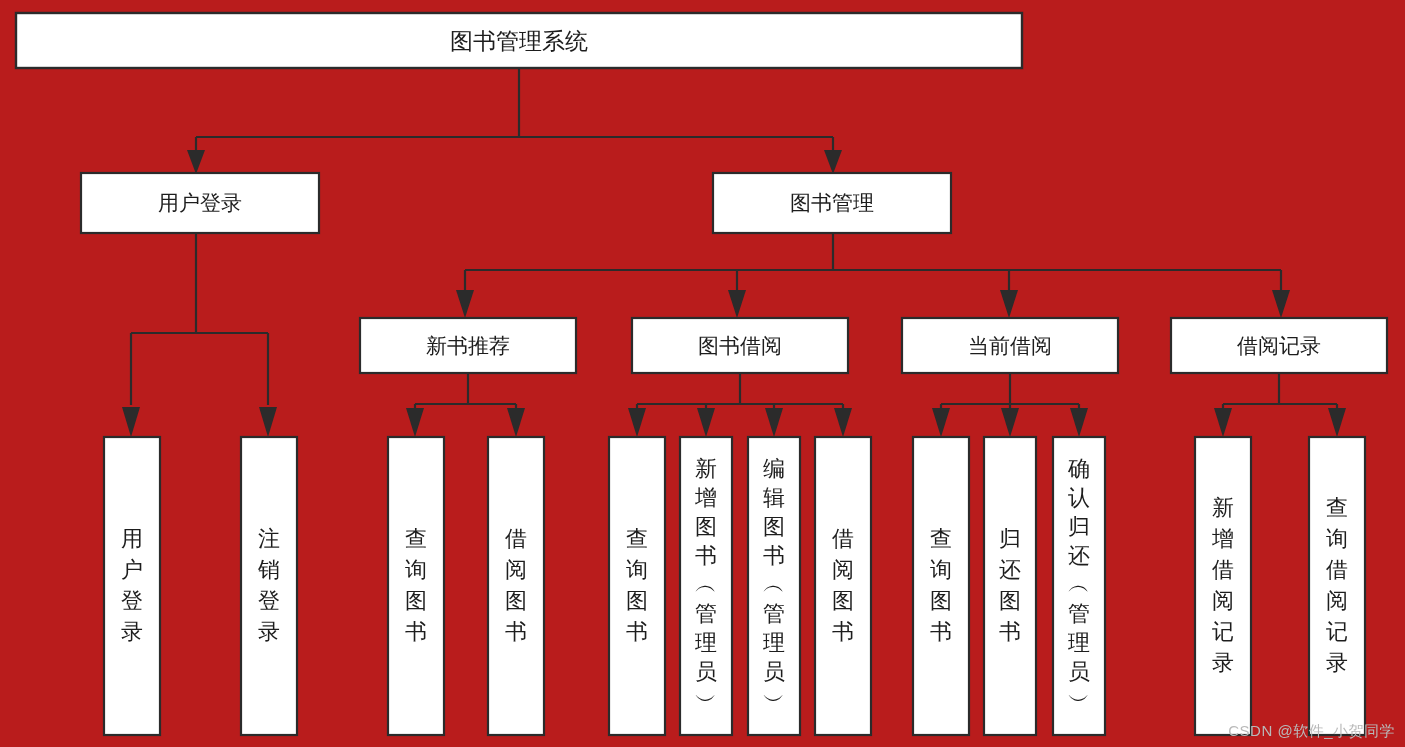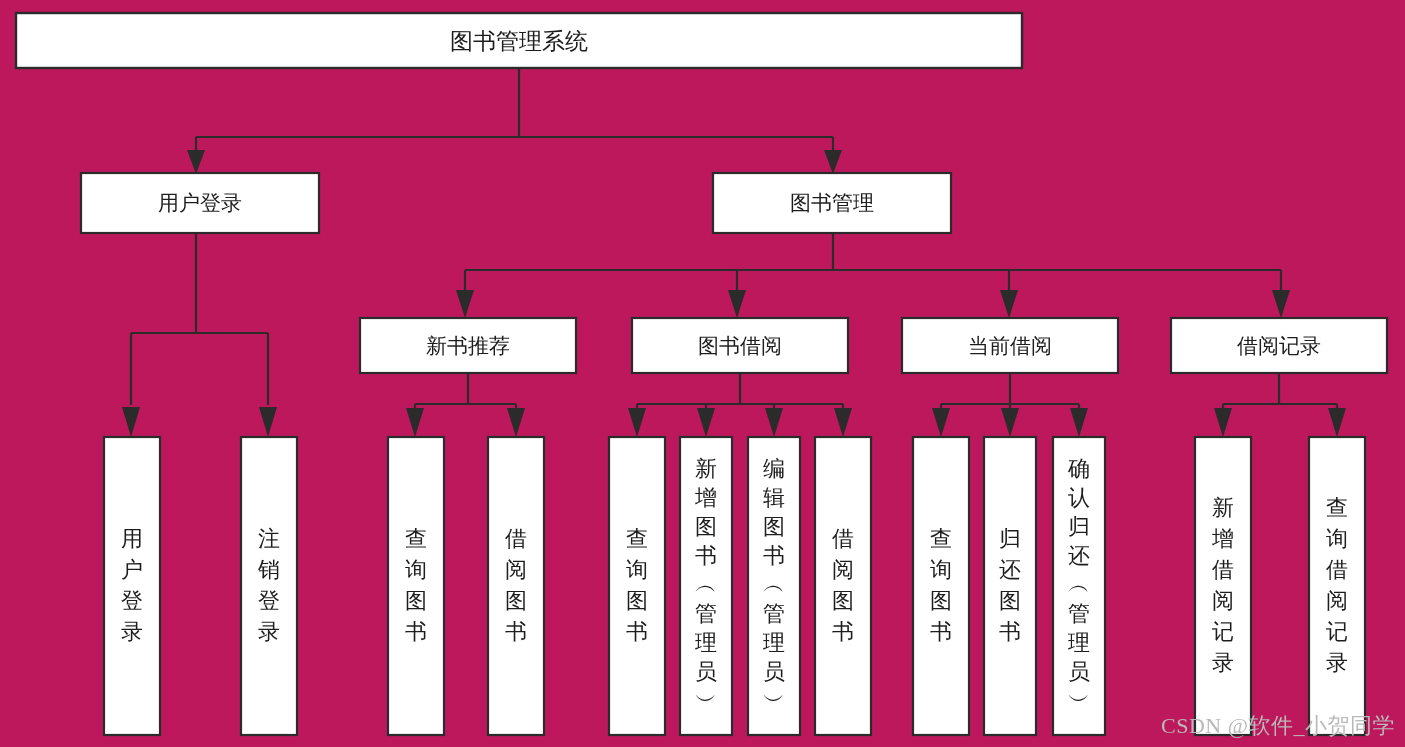--- a/index.html
+++ b/index.html
@@ -8,21 +8,21 @@
     padding: 0;
     background: #ffffff;
   }
   body {
     font-family: "DejaVu Sans", "Liberation Sans", sans-serif;
   }
   #diagram-root {
     position: relative;
     width: 1405px;
     height: 747px;
-    background: #be185d;
+    background: #b91c1c;
     overflow: hidden;
   }
   svg.diagram-canvas {
     position: absolute;
     left: 0;
     top: 0;
     width: 1405px;
     height: 747px;
     display: block;
   }
@@ -59,22 +59,22 @@
   .leaf-label {
     fill: #1d1d1d;
     font-family: "DejaVu Sans", "Liberation Sans", sans-serif;
     font-size: 22px;
     text-anchor: middle;
   }
   .watermark {
     position: absolute;
     right: 10px;
     bottom: 6px;
-    font-family: Liberation Serif, serif;
-    font-size: 22px;
+    font-family: Liberation Sans, sans-serif;
+    font-size: 15px;
     color: #b9b9b9;
     letter-spacing: 0.5px;
     white-space: nowrap;
     user-select: none;
   }
 </style>
 </head>
 <body>
 
 <div id="diagram-root">

